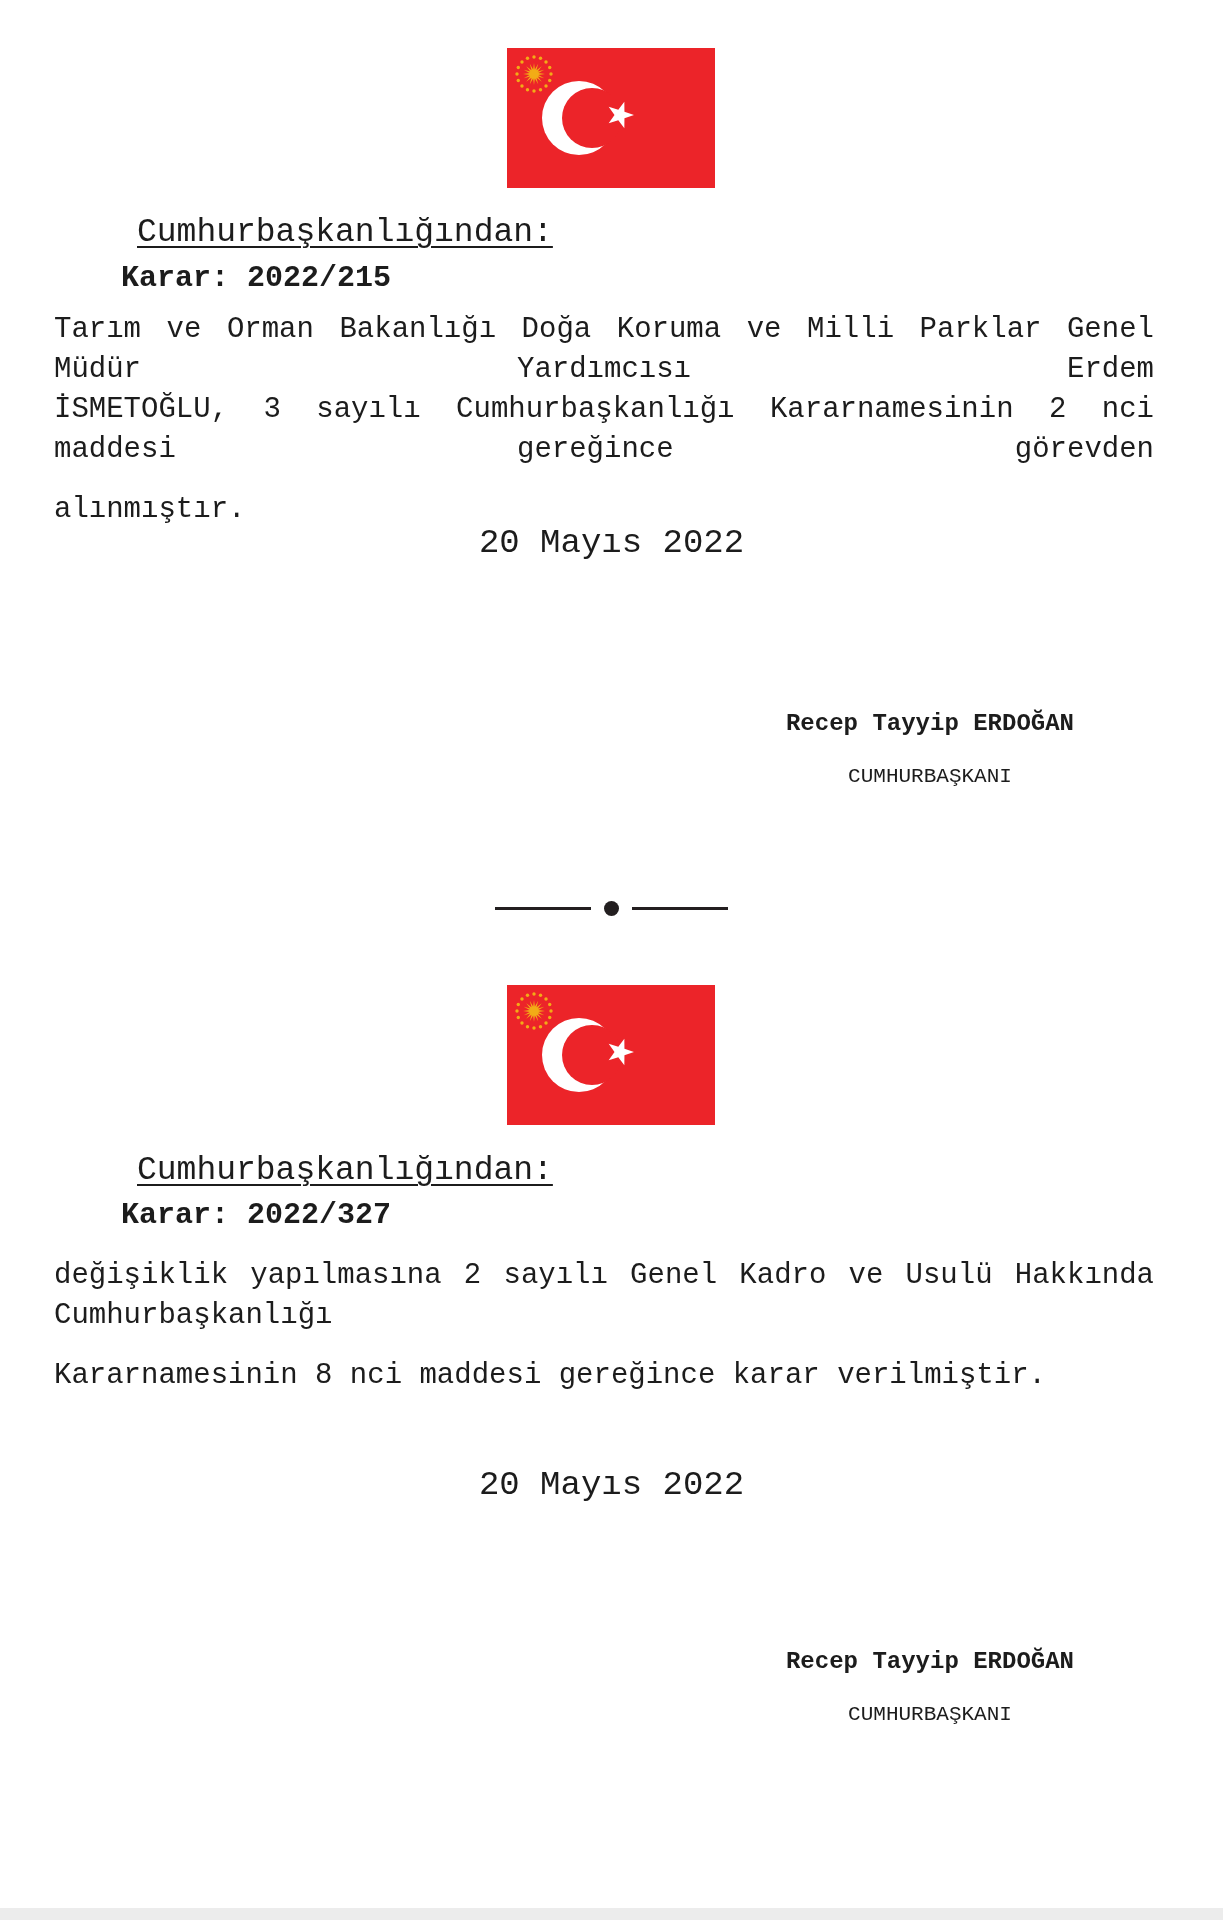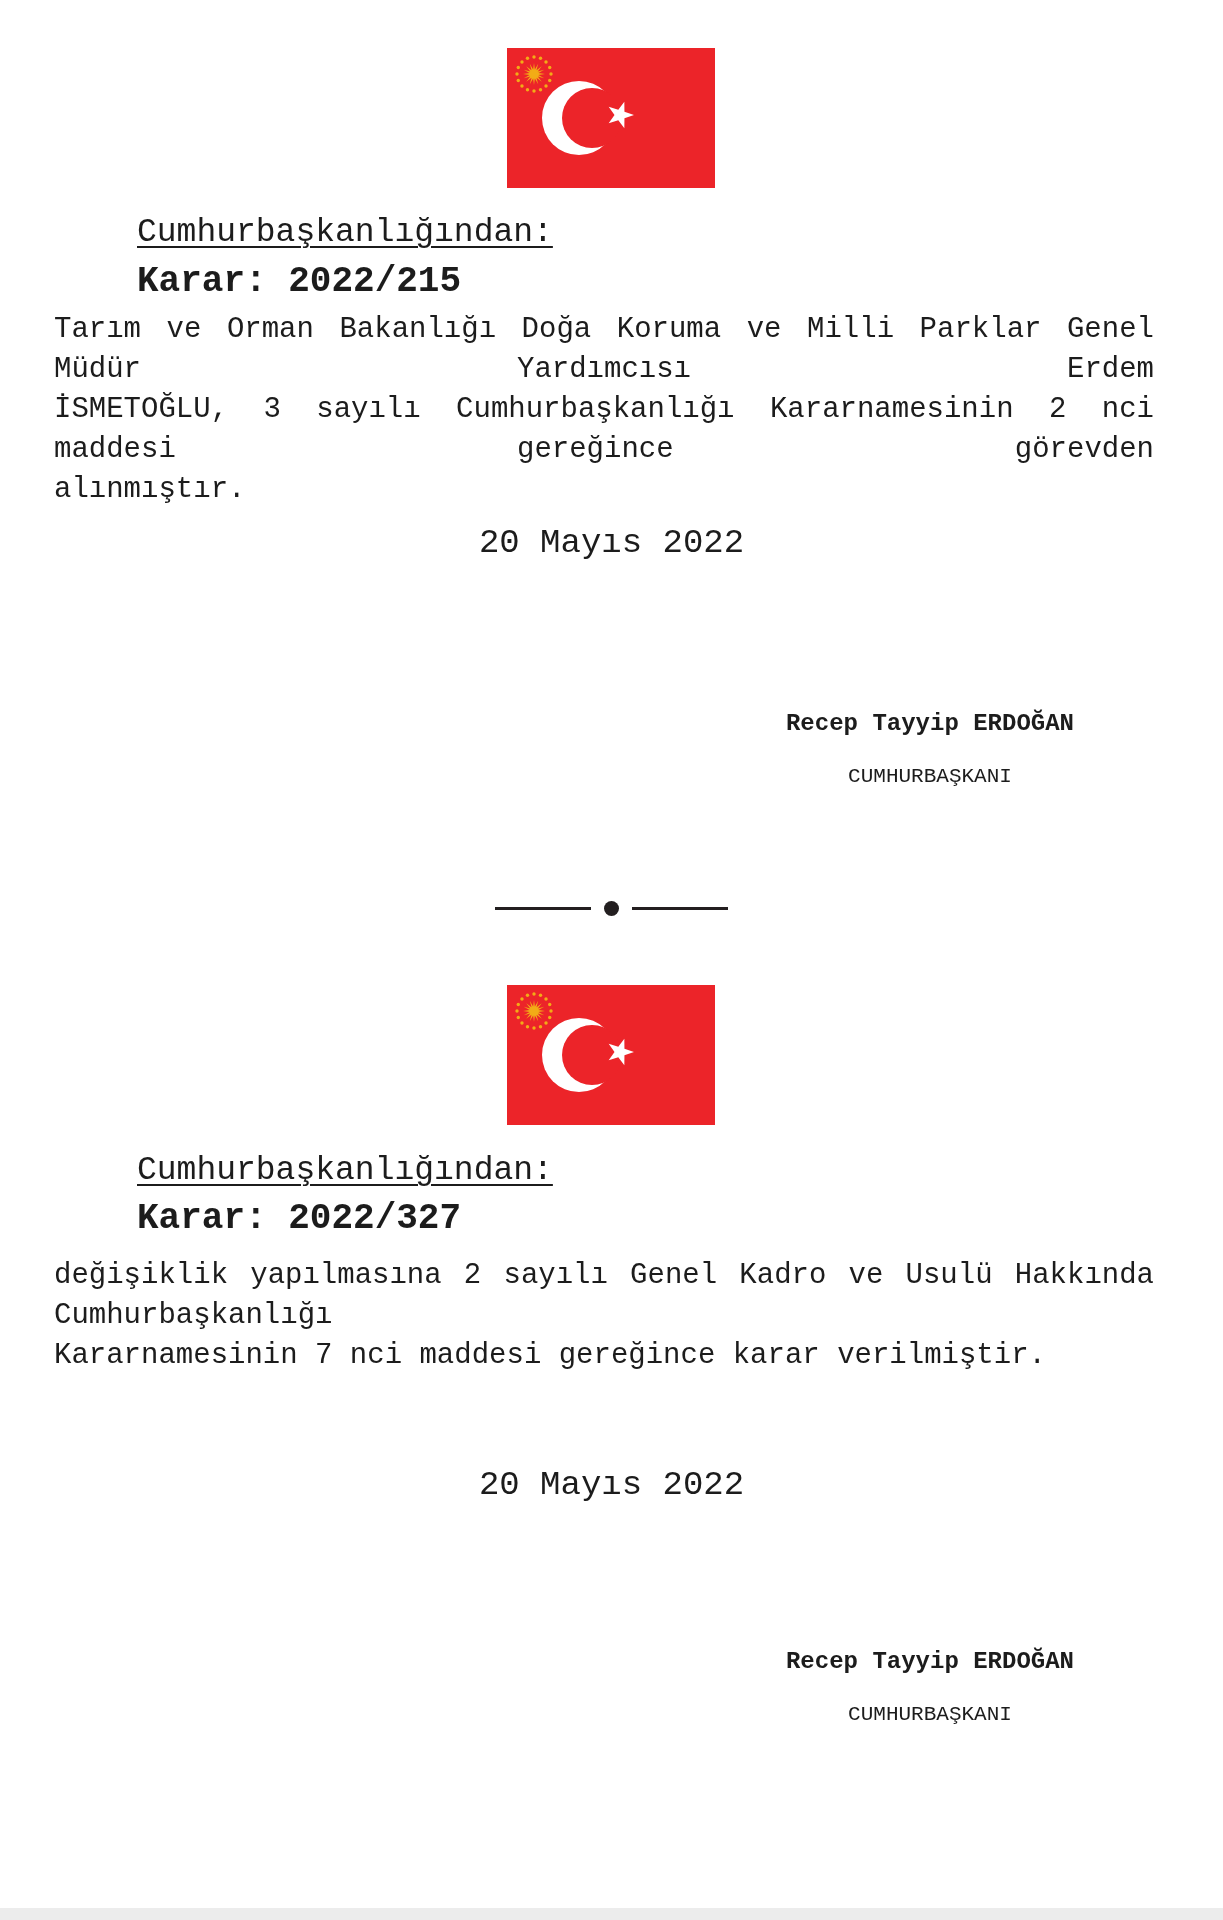--- a/index.html
+++ b/index.html
@@ -35,22 +35,22 @@
     text-decoration: underline;
     text-decoration-thickness: 2px;
     text-underline-offset: 5px;
     white-space: nowrap;
   }
   .heading-1 { top: 214px; }
   .heading-2 { top: 1152px; }
 
   .karar {
     position: absolute;
-    left: 137px;
-    font-size: 36px;
+    left: 121px;
+    font-size: 30px;
     font-weight: bold;
     white-space: nowrap;
   }
   .karar-1 { top: 261px; }
   .karar-2 { top: 1198px; }
 
   .para {
     position: absolute;
     left: 54px;
     width: 1100px;
@@ -59,20 +59,21 @@
   .para-1 { top: 310px; }
   .para-2 { top: 1256px; }
   .para .pline {
     line-height: 40px;
     text-align: justify;
     text-align-last: justify;
   }
   .para .pline.last {
     text-align: center;
     text-align-last: left;
+    margin-top: 20px;
   }
 
   .date {
     position: absolute;
     left: 0;
     width: 1223px;
     text-align: center;
     font-size: 34px;
     white-space: nowrap;
   }
@@ -219,21 +220,21 @@
         <polygon fill="#FFFFFF" points="127,67 117.45,70.23 117.33,80.31 111.3,72.23 101.67,75.23 107.5,67 101.67,58.77 111.3,61.77 117.33,53.69 117.45,63.77"></polygon>
       </g>
     </svg>
   </div>
 
   <div class="heading heading-2">Cumhurbaşkanlığından:</div>
   <div class="karar karar-2">Karar: 2022/327</div>
 
   <div class="para para-2">
     <div class="pline">değişiklik yapılmasına 2 sayılı Genel Kadro ve Usulü Hakkında Cumhurbaşkanlığı</div>
-    <div class="pline last">Kararnamesinin 7 nci maddesi gereğince karar verilmiştir.</div>
+    <div class="pline last">Kararnamesinin 8 nci maddesi gereğince karar verilmiştir.</div>
   </div>
 
   <div class="date date-2">20 Mayıs 2022</div>
 
   <div class="signature signature-2">
     <div class="sig-name">Recep Tayyip ERDOĞAN</div>
     <div class="sig-title">CUMHURBAŞKANI</div>
   </div>
 
   <div class="bottom-edge"></div>

